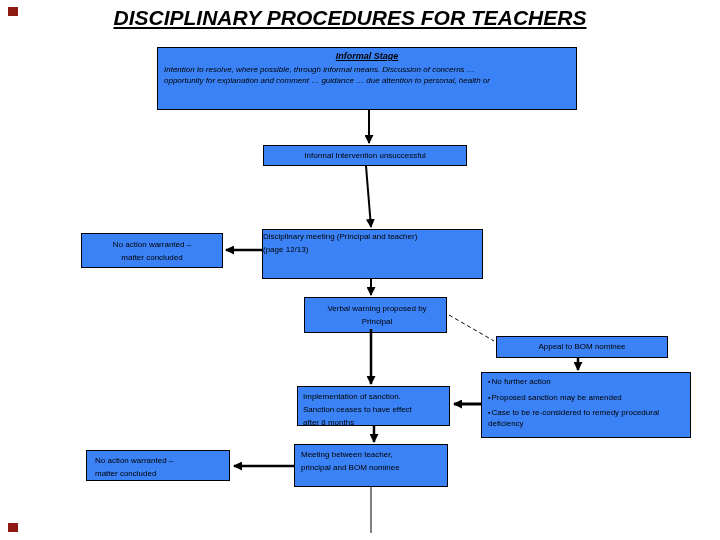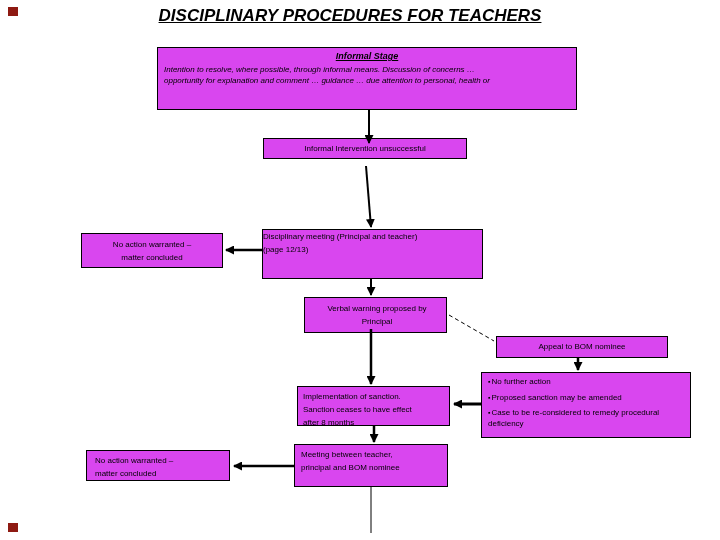--- a/index.html
+++ b/index.html
@@ -2,35 +2,35 @@
 <html><head>
 <meta charset="utf-8">
 <style>
   html,body{margin:0;padding:0;}
   body{
     width:720px;height:540px;background:#ffffff;position:relative;
     font-family:"Liberation Sans",sans-serif;color:#000;overflow:hidden;
   }
   .title{
     position:absolute;top:6px;left:0;width:700px;text-align:center;
-    font-size:17px;font-weight:bold;font-style:italic;
+    font-size:21px;font-weight:bold;font-style:italic;
     text-decoration:underline;letter-spacing:0px;white-space:nowrap;
   }
   .box{
-    position:absolute;border:1px solid #000;background:#d946ef;
+    position:absolute;border:1px solid #000;background:#3b82f6;
     font-size:8px;line-height:10px;box-sizing:border-box;
   }
   .nowrap{white-space:nowrap;}
   .informal-stage{left:157px;top:47px;width:420px;height:63px;padding:3px 6px;}
   .informal-heading{
     text-align:center;font-weight:bold;font-style:italic;
     text-decoration:underline;font-size:9px;margin-bottom:4px;
   }
   .informal-body div{white-space:nowrap;line-height:10.5px;font-style:italic;}
-  .unsuccessful{left:263px;top:138px;width:204px;height:21px;
+  .unsuccessful{left:263px;top:145px;width:204px;height:21px;
     text-align:center;line-height:19px;white-space:nowrap;}
   .no-action-top{left:81px;top:233px;width:142px;height:35px;
     text-align:center;padding-top:4px;line-height:13px;}
   .disciplinary{left:262px;top:229px;width:221px;height:50px;
     text-align:left;padding-top:1px;line-height:12.5px;}
   .verbal{left:304px;top:297px;width:143px;height:36px;
     padding:4px 3px 0 6px;line-height:13px;text-align:center;}
   .appeal{left:496px;top:336px;width:172px;height:22px;
     text-align:center;line-height:20px;white-space:nowrap;}
   .implementation{left:297px;top:386px;width:153px;height:40px;

